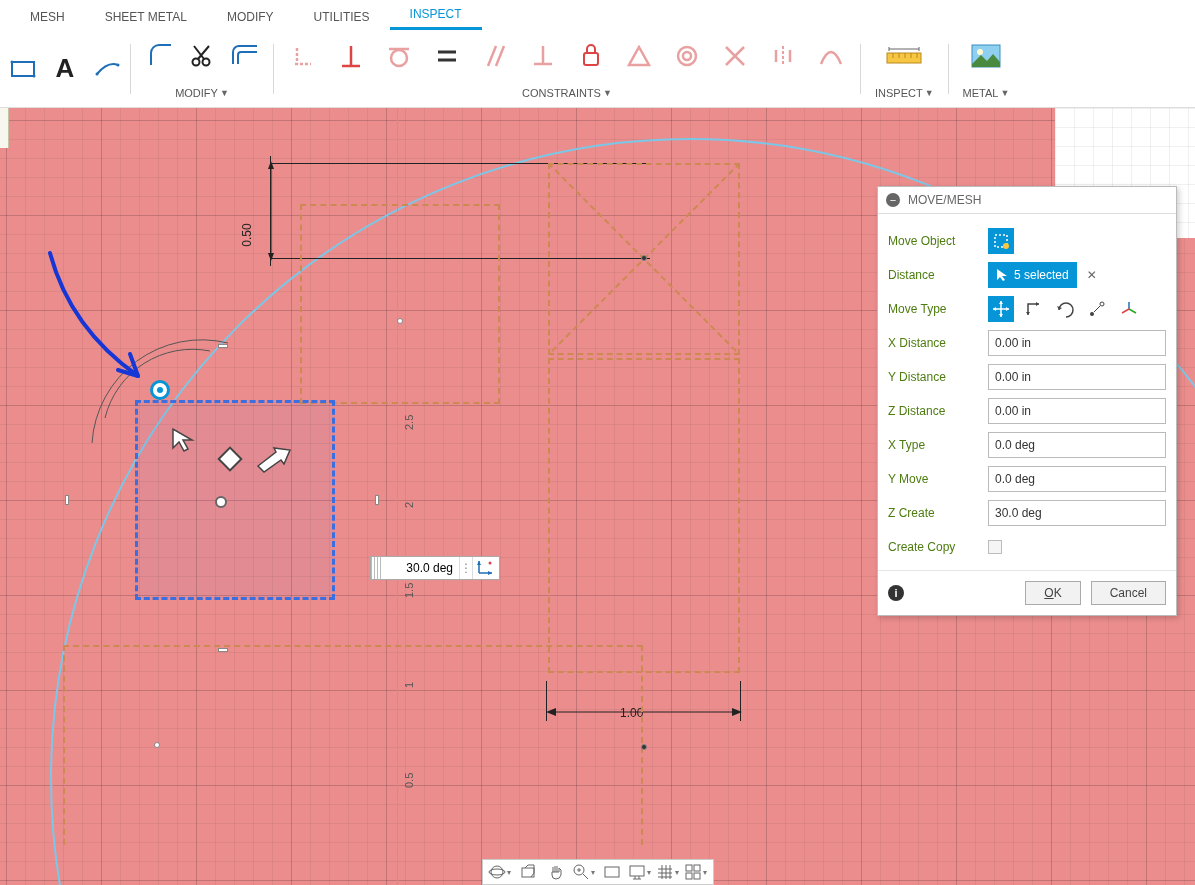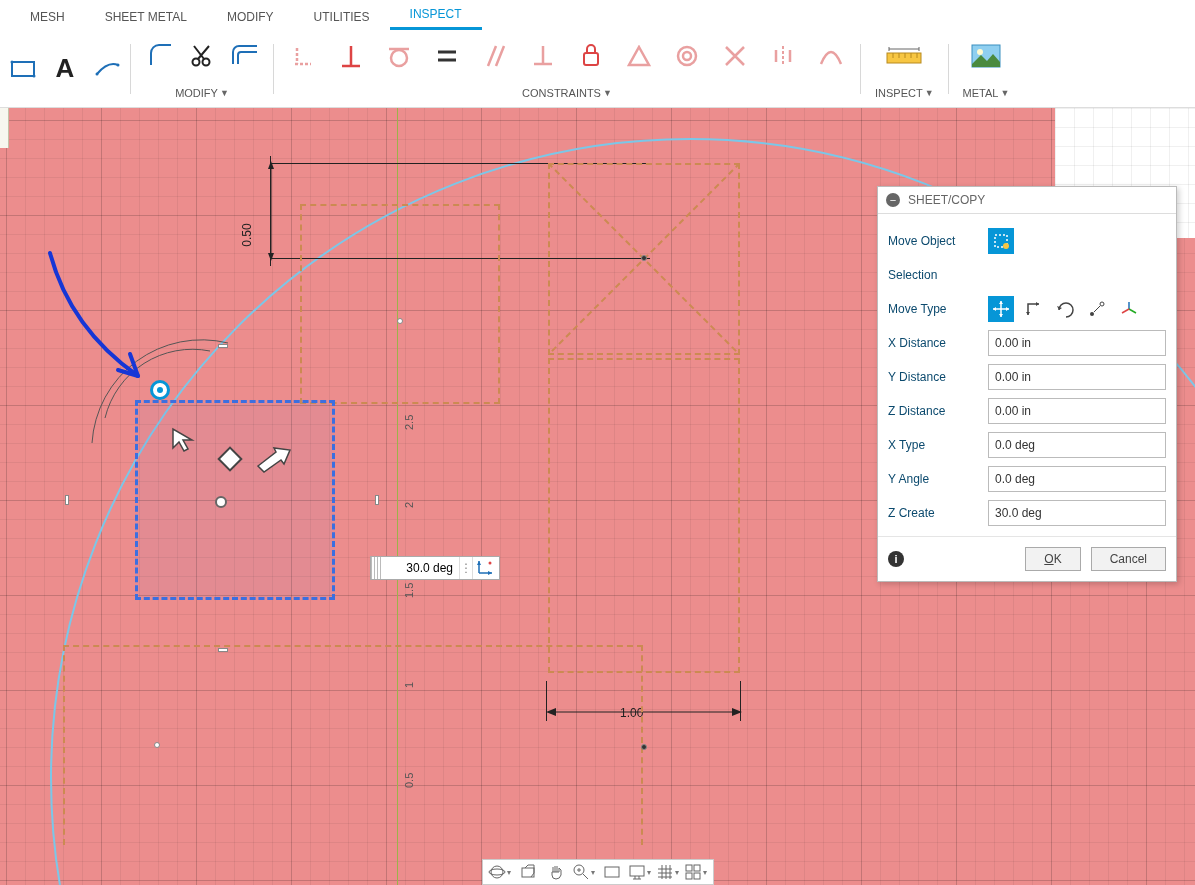--- a/index.html
+++ b/index.html
@@ -78,21 +78,21 @@
 .angle-input input { border:none; width:76px; padding:2px 6px; font-size:12px; text-align:right; outline:none; }
 .angle-input .menu { width:14px; text-align:center; color:#888; border-left:1px solid #ddd; border-right:1px solid #ddd; height:100%; display:flex; align-items:center; justify-content:center; }
 .angle-input .axis { width:26px; text-align:center; }
 
 
 .panel { position:absolute; right:18px; top:78px; width:300px; background:#fff; border:1px solid #bbb; box-shadow:2px 2px 6px rgba(0,0,0,0.2); font-size:12px; color:#444; }
 .panel-header { display:flex; align-items:center; gap:8px; padding:6px 8px; border-bottom:1px solid #ddd; color:#666; font-size:12px; }
 .panel-header .coll { width:14px; height:14px; border-radius:50%; background:#666; color:#fff; display:flex; align-items:center; justify-content:center; font-size:11px; line-height:1; }
 .panel-body { padding: 10px 10px 6px; }
 .prow { display:flex; align-items:center; height:34px; gap:8px; }
-.prow .lbl { width:92px; color:#0c4a6e; }
+.prow .lbl { width:92px; color:#4d7c0f; }
 .prow .val { flex:1; display:flex; align-items:center; gap:6px; }
 .iconbtn { width:26px; height:26px; display:flex; align-items:center; justify-content:center; border:1px solid transparent; cursor:pointer; }
 .iconbtn.active { background:#0696d7; color:#fff; }
 .chip { display:flex; align-items:center; gap:6px; background:#0696d7; color:#fff; padding:4px 8px; height:26px; }
 .clear-x { color:#666; cursor:pointer; padding:0 4px; }
 .pinput { flex:1; height:26px; padding:2px 6px; border:1px solid #bbb; font-size:12px; color:#333; }
 .disabled { color:#aaa; }
 .panel-footer { display:flex; justify-content:flex-end; align-items:center; gap:10px; padding:10px; border-top:1px solid #e5e5e5; }
 .panel-footer .info { margin-right:auto; width:16px; height:16px; border-radius:50%; background:#333; color:#fff; display:flex; align-items:center; justify-content:center; font-size:11px; font-weight:bold; }
 .btn { padding:4px 18px; border:1px solid #aaa; background:#f2f2f2; cursor:pointer; font-size:12px; }
@@ -373,36 +373,45 @@
           <path d="M3 15 L3 3 M3 15 L16 15" stroke="#1e6fb7" stroke-width="1.5"></path>
           <path d="M3 3 L1 7 L5 7 Z M16 15 L12 13 L12 17 Z" fill="#1e6fb7"></path>
           <circle cx="14" cy="5" r="1.5" fill="#d44"></circle>
         </svg>
     </div>
   </div>
 
   <div class="panel">
     <div class="panel-header">
       <div class="coll">−</div>
-      <span>SHEET/COPY</span>
+      <span>MOVE/MESH</span>
     </div>
     <div class="panel-body">
       <div class="prow">
         <div class="lbl">Move Object</div>
         <div class="val">
           <div class="iconbtn active">
             <svg width="18" height="18">
                 <rect x="3" y="3" width="12" height="12" fill="none" stroke="#fff" stroke-width="1.5" stroke-dasharray="2 2"></rect>
                 <circle cx="14" cy="14" r="3" fill="#f7c642"></circle>
               </svg>
           </div>
         </div>
       </div>
       <div class="prow">
-        <div class="lbl">Selection</div>
+        <div class="lbl">Distance</div>
+        <div class="val">
+          <div class="chip">
+            <svg width="12" height="14">
+                <path d="M1 1 L1 12 L4 9 L7 13 L9 12 L6 8 L11 8 Z" fill="#fff"></path>
+              </svg>
+            <span>5 selected</span>
+          </div>
+          <span class="clear-x">✕</span>
+        </div>
       </div>
       <div class="prow">
         <div class="lbl">Move Type</div>
         <div class="val">
           <div class="iconbtn active">
               <svg width="18" height="18">
                 <path d="M9 1 L9 17 M1 9 L17 9" stroke="#fff" stroke-width="1.5"></path>
                 <path d="M9 1 L7 4 L11 4 Z M9 17 L7 14 L11 14 Z M1 9 L4 7 L4 11 Z M17 9 L14 7 L14 11 Z" fill="#fff"></path>
               </svg>
             </div>
@@ -452,29 +461,35 @@
             <input class="pinput" value="0.00 in" style="">
           </div>
         </div>
       <div class="prow">
           <div class="lbl">X Type</div>
           <div class="val">
             <input class="pinput" value="0.0 deg" style="">
           </div>
         </div>
       <div class="prow">
-          <div class="lbl">Y Angle</div>
+          <div class="lbl">Y Move</div>
           <div class="val">
             <input class="pinput" value="0.0 deg" style="">
           </div>
         </div>
       <div class="prow">
           <div class="lbl">Z Create</div>
           <div class="val">
             <input class="pinput" value="30.0 deg" style="">
+          </div>
+        </div>
+      <div class="prow">
+          <div class="lbl disabled">Create Copy</div>
+          <div class="val">
+            <div class="cb"></div>
           </div>
         </div>
     </div>
     <div class="panel-footer">
       <div class="info">i</div>
       <div class="btn"><u>O</u><span>K</span></div>
       <div class="btn">Cancel</div>
     </div>
   </div>
 

